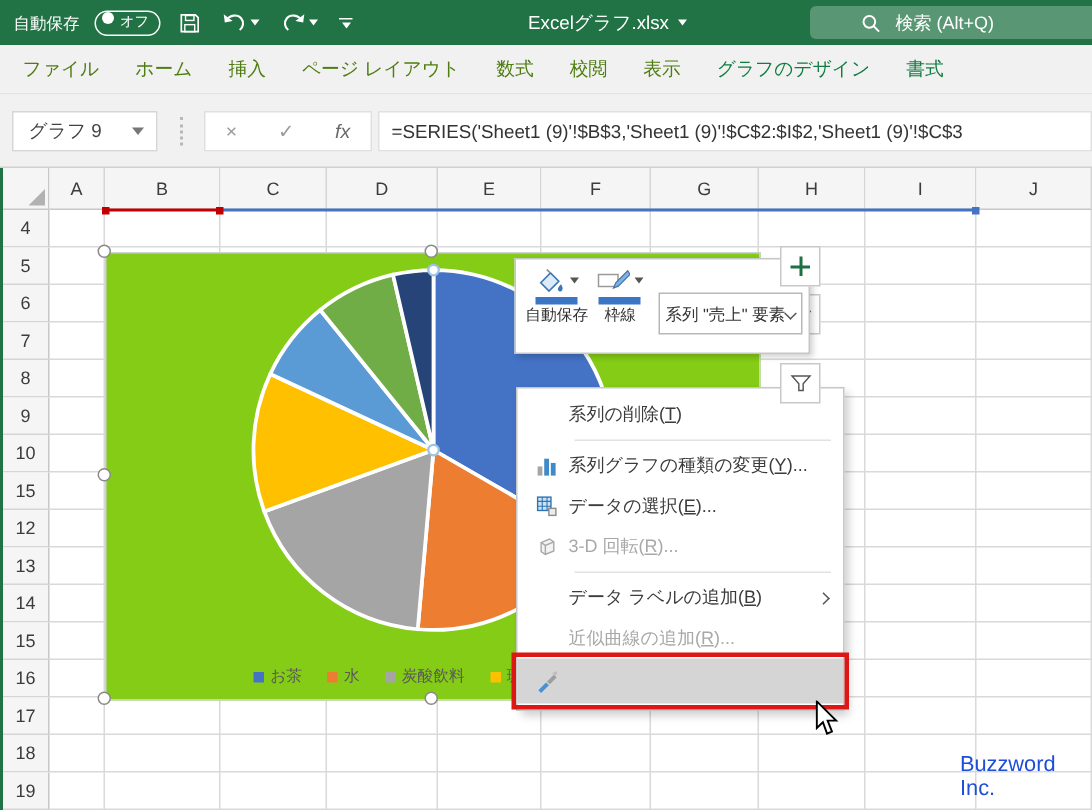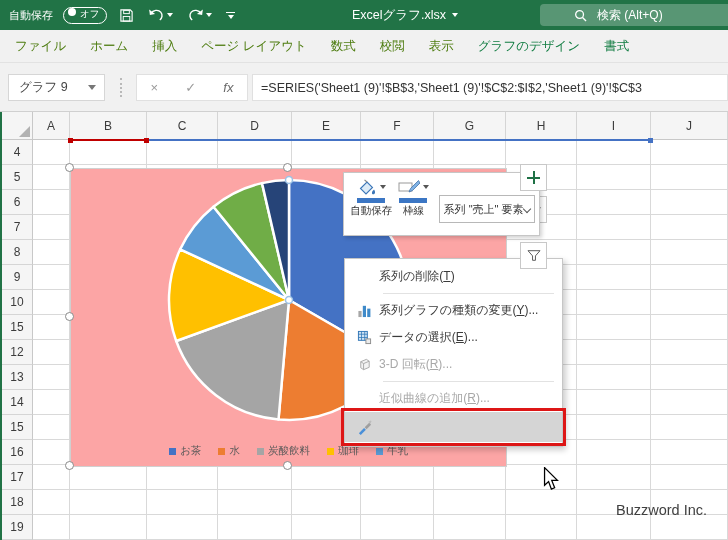--- a/index.html
+++ b/index.html
@@ -48,21 +48,21 @@
   .gbody { position:absolute; left:33px; top:28px; width:695px; height:400px; }
   .vline { position:absolute; top:0; width:1px; height:400px; background:#d9d9d9; }
   .hline { position:absolute; left:0; width:695px; height:1px; background:#d9d9d9; }
 
   
   .range-red  { position:absolute; left:70px; top:139px; width:77px; height:2px; background:#C00000; z-index:5; }
   .range-blue { position:absolute; left:147px; top:139px; width:504px; height:2px; background:#4472C4; z-index:5; }
   .rsq { position:absolute; width:5px; height:5px; z-index:6; }
 
   
-  .chart { position:absolute; left:70px; top:168px; width:437px; height:299px; background:#fca5a5; border:1px solid #d0d0d0; z-index:8; }
+  .chart { position:absolute; left:70px; top:168px; width:437px; height:299px; background:#84cc16; border:1px solid #d0d0d0; z-index:8; }
   .legend { position:absolute; left:0; right:0; bottom:8px; display:flex; justify-content:center; gap:17px; }
   .legend-item { display:flex; align-items:center; gap:4px; font-size:10.5px; color:#595959; white-space:nowrap; }
   .legend-swatch { width:7px; height:7px; }
   .handle { position:absolute; width:9px; height:9px; border-radius:50%; background:#fff; border:1.5px solid #8a8a8a; z-index:15; }
 
   
   .chart-btn { position:absolute; width:27px; height:27px; background:#fff; border:1px solid #c8c8c8; display:flex; align-items:center; justify-content:center; }
   .btn-elements { left:520px; top:164px; z-index:25; }
   .btn-styles { left:520px; top:196px; z-index:9; }
   .btn-filters { left:520px; top:242px; z-index:45; }
@@ -85,21 +85,21 @@
   .ctxmenu { position:absolute; left:344px; top:258px; width:219px; background:#fff; border:1px solid #c6c6c6; box-shadow:3px 3px 6px rgba(0,0,0,.2); z-index:30; padding:4px 0; }
   .mitem { position:relative; height:27px; display:flex; align-items:center; font-size:12px; color:#3b3b3b; }
   .micon { width:30px; display:flex; align-items:center; justify-content:center; flex:none; margin-left:4px; }
   .mtext { white-space:nowrap; }
   .mitem.disabled { color:#a8a8a8; }
   .msep { height:1px; background:#e2e2e2; margin:3px 8px 3px 38px; }
   .subarrow { margin-left:auto; margin-right:10px; width:6px; height:6px; border-right:1.5px solid #555; border-bottom:1.5px solid #555; transform:rotate(-45deg); border-left:none; }
   .mitem.highlighted { height:30px; background:#d5d5d5; outline:3px solid #dd1616; outline-offset:1px; }
 
   .cursor { position:absolute; left:543px; top:467px; z-index:60; }
-  .watermark { position:absolute; left:616px; top:502px; font-size:14.5px; color:#404040; z-index:4; }
+  .watermark { position:absolute; left:640px; top:502px; font-size:14.5px; color:#1d4ed8; z-index:4; }
 </style>
 </head>
 <body>
 
 <div class="app">
 
   <div class="titlebar">
     <div class="tb-left">
       <span class="autosave-label">自動保存</span>
       <span class="toggle">
@@ -361,20 +361,25 @@
       <div class="mitem disabled">
         <span class="micon">
           <svg width="15" height="15" viewBox="0 0 16 16">
             <path d="M4 5 L10 2.5 L13 4.5 L13 11 L7 13.5 L4 11.5 Z" fill="#f3f3f3" stroke="#a8a8a8"></path>
             <path d="M4 5 L7 7 L13 4.5 M7 7 L7 13.5" fill="none" stroke="#a8a8a8"></path>
           </svg>
         </span>
         <span class="mtext">3-D 回転(<u>R</u>)...</span>
       </div>
       <div class="msep"></div>
+      <div class="mitem">
+        <span class="micon"></span>
+        <span class="mtext">データ ラベルの追加(<u>B</u>)</span>
+        <span class="subarrow"></span>
+      </div>
       <div class="mitem disabled">
         <span class="micon"></span>
         <span class="mtext">近似曲線の追加(<u>R</u>)...</span>
       </div>
       <div class="mitem highlighted">
         <span class="micon">
           <svg width="15" height="15" viewBox="0 0 16 16">
             <path d="M2 14 L7.5 8.5 L9.5 10.5 L4 16 Z" fill="#4a90d9"></path>
             <path d="M8.2 7.8 L13 3 L15 5 L10.2 9.8 Z" fill="#9e9e9e"></path>
             <path d="M12 1.8 L14.8 0.5 L15.5 1.2 L14.2 4 Z" fill="#bdbdbd"></path>

